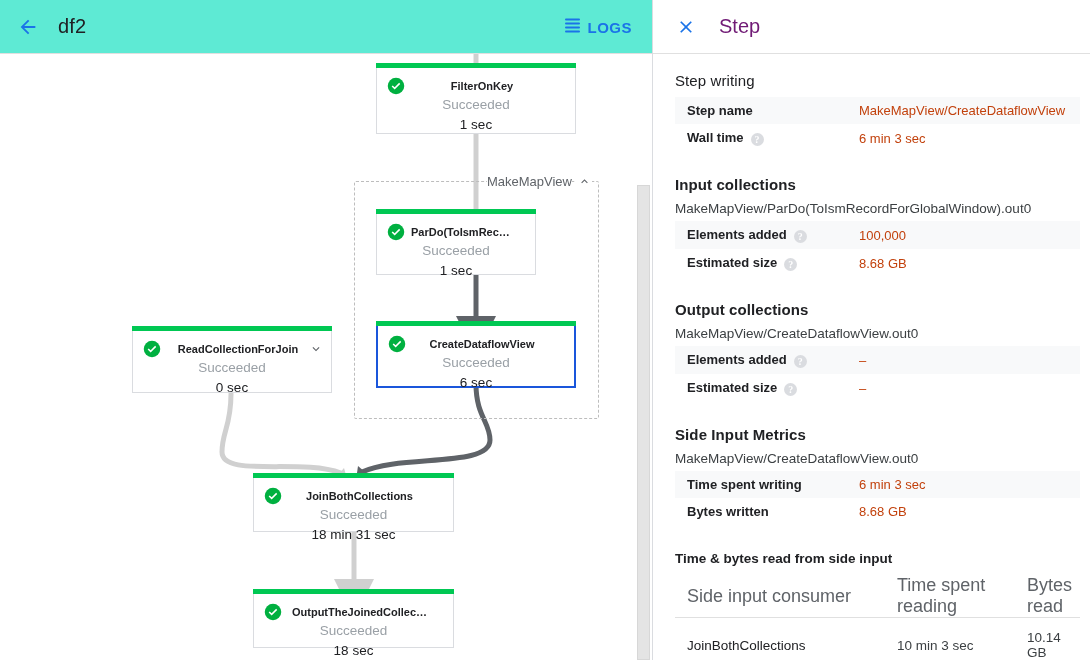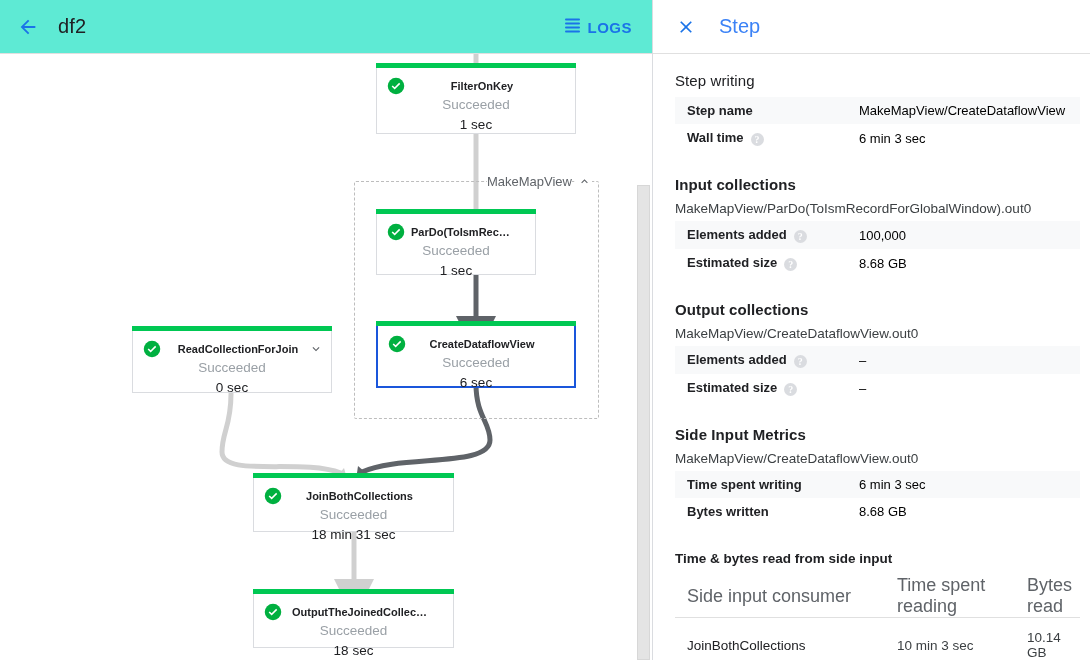--- a/index.html
+++ b/index.html
@@ -147,21 +147,21 @@
     display: flex; align-items: center;
     padding-left: 16px;
   }
   #close-btn {
     width: 34px; height: 34px;
     display: flex; align-items: center; justify-content: center;
     cursor: pointer; border-radius: 50%;
   }
   #panel-title {
     margin-left: 16px;
-    font-size: 20px; color: #3b82f6;
+    font-size: 20px; color: #701a75;
   }
   #right-body { padding: 18px 10px 0 22px; }
 
   .sec-title {
     font-size: 15px; color: #202124;
     margin-bottom: 8px;
     letter-spacing: .1px;
   }
   .sec-title.mt { margin-top: 24px; font-weight: bold; }
   .coll-name {
@@ -170,21 +170,21 @@
     word-break: break-all;
   }
   table.kv { width: 100%; border-collapse: collapse; }
   table.kv td {
     font-size: 13px; padding: 6px 0 6px 12px; vertical-align: middle;
   }
   table.kv tr.odd { background: #f8f9fa; }
   table.kv td.k {
     font-weight: 700; color: #202124; width: 172px; white-space: nowrap;
   }
-  table.kv td.v { color: #000000; }
+  table.kv td.v { color: #c2410c; }
   .help {
     display: inline-block; width: 13px; height: 13px;
     border-radius: 50%; background: #dadce0; color: #fff;
     font-size: 10px; line-height: 13px; text-align: center;
     font-weight: 700; margin-left: 7px; vertical-align: -1px;
     cursor: pointer; font-family: "Liberation Serif", serif;
   }
 
   .subhead {
     font-size: 13.5px; font-weight: 700; color: #202124;

